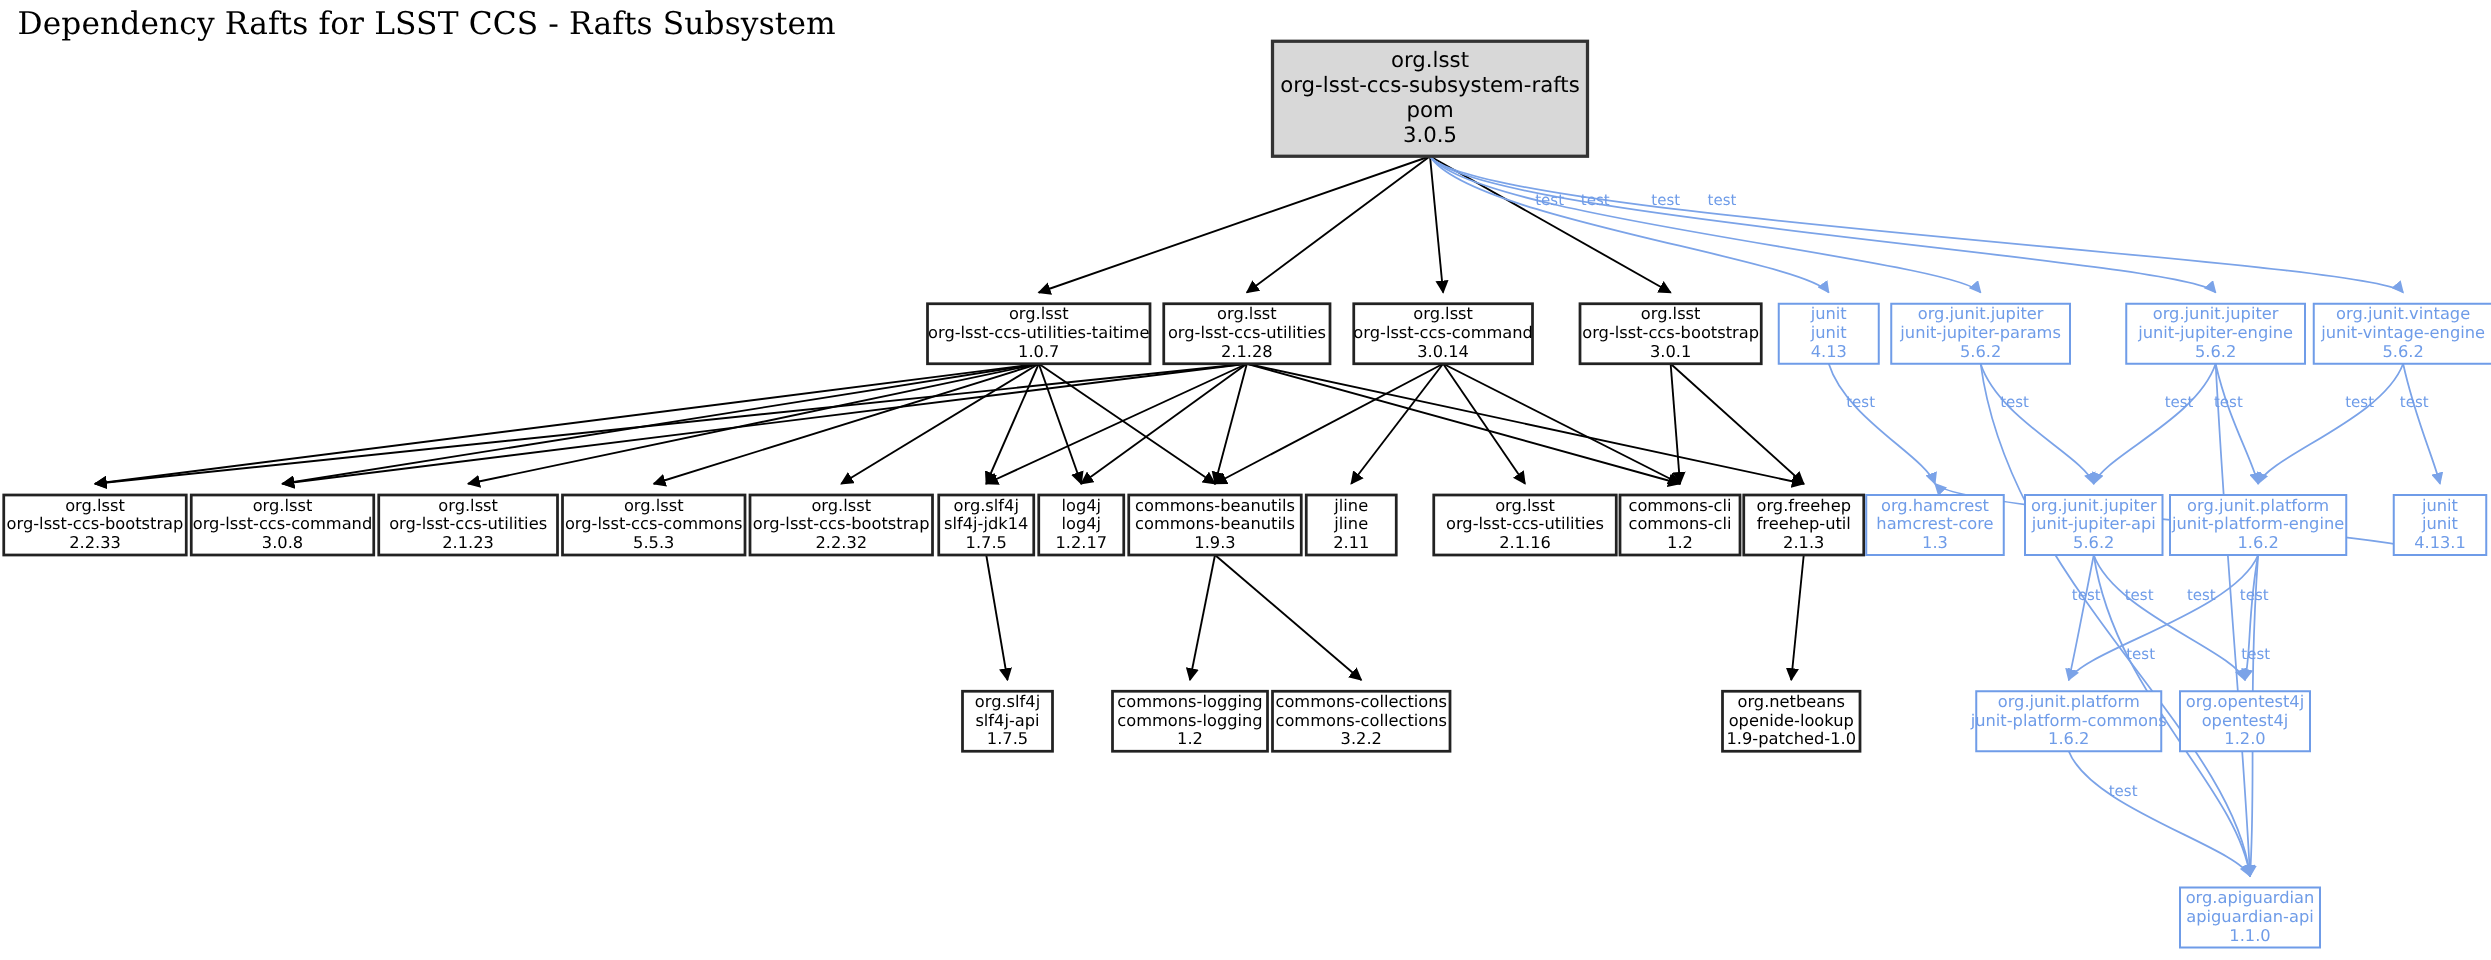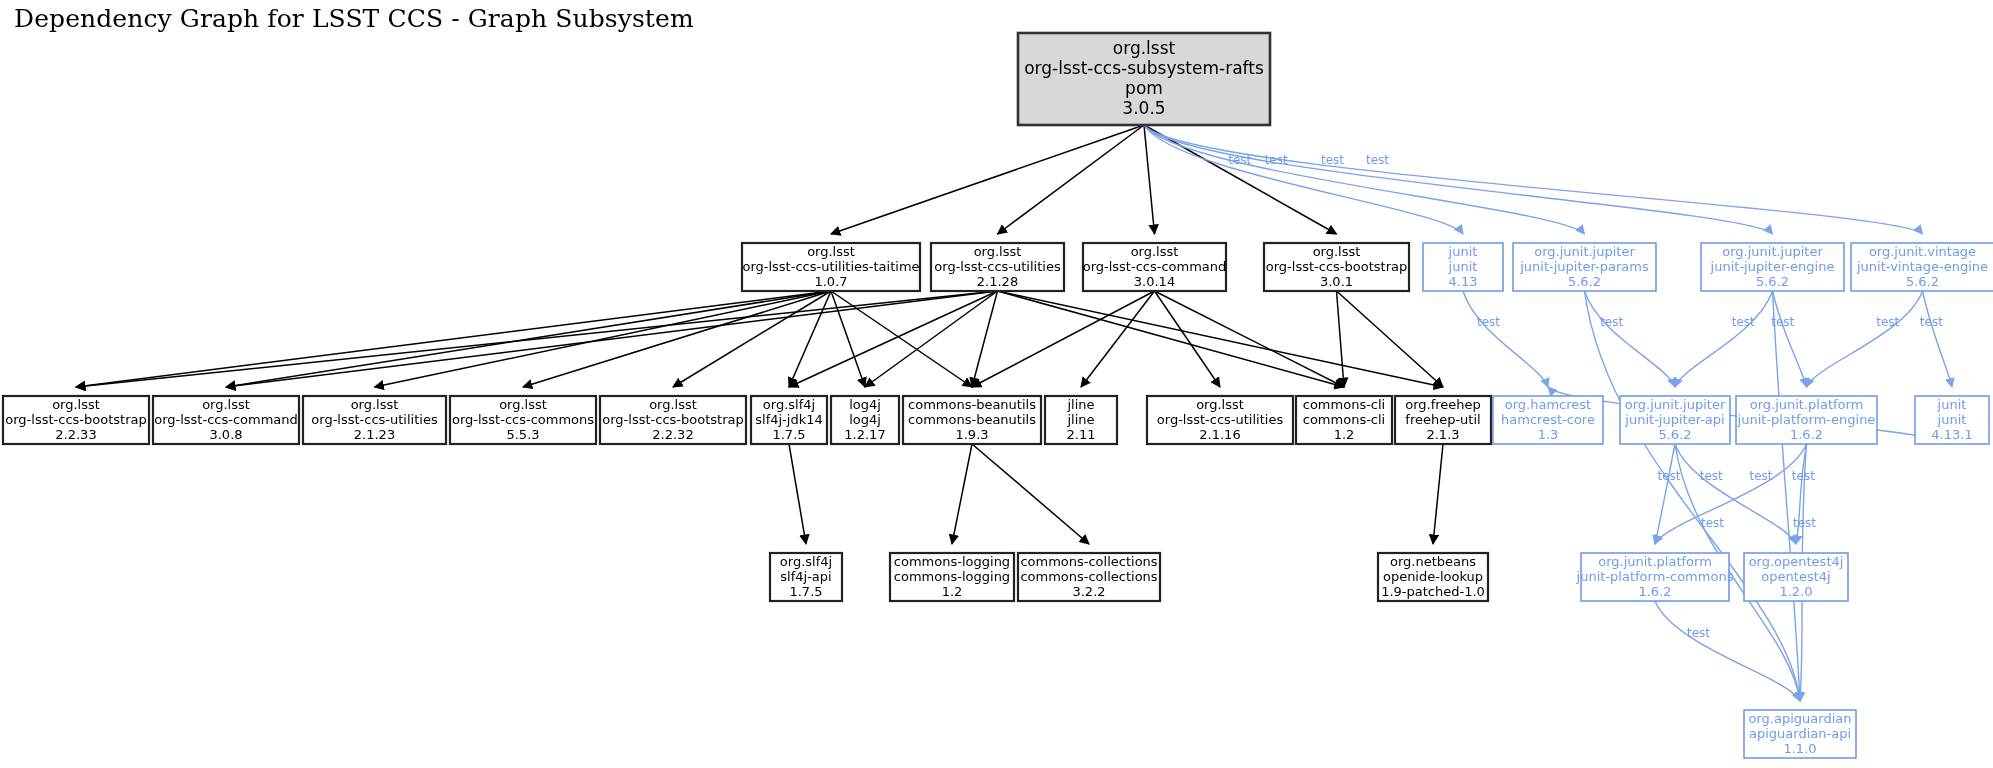--- a/index.html
+++ b/index.html
@@ -74,21 +74,21 @@
     font-family: "DejaVu Sans", sans-serif;
     font-size: 12px;
     fill: #6f9ce8;
     text-anchor: middle;
     dominant-baseline: middle;
   }
 </style>
 </head>
 <body>
 
-<div id="graph-title">Dependency Graph for LSST CCS - Graph Subsystem</div>
+<div id="graph-title">Dependency Rafts for LSST CCS - Rafts Subsystem</div>
 
 <svg id="graph-canvas" viewBox="0 0 1993 768" xmlns="http://www.w3.org/2000/svg">
   <defs>
     <marker id="arrow-black" viewBox="0 0 10 10" refX="9" refY="5" markerWidth="7" markerHeight="7" orient="auto-start-reverse">
       <path d="M 0 0 L 10 5 L 0 10 z" fill="#000000"></path>
     </marker>
     <marker id="arrow-blue" viewBox="0 0 10 10" refX="9" refY="5" markerWidth="7" markerHeight="7" orient="auto-start-reverse">
       <path d="M 0 0 L 10 5 L 0 10 z" fill="#7ba3e8"></path>
     </marker>
   </defs>

